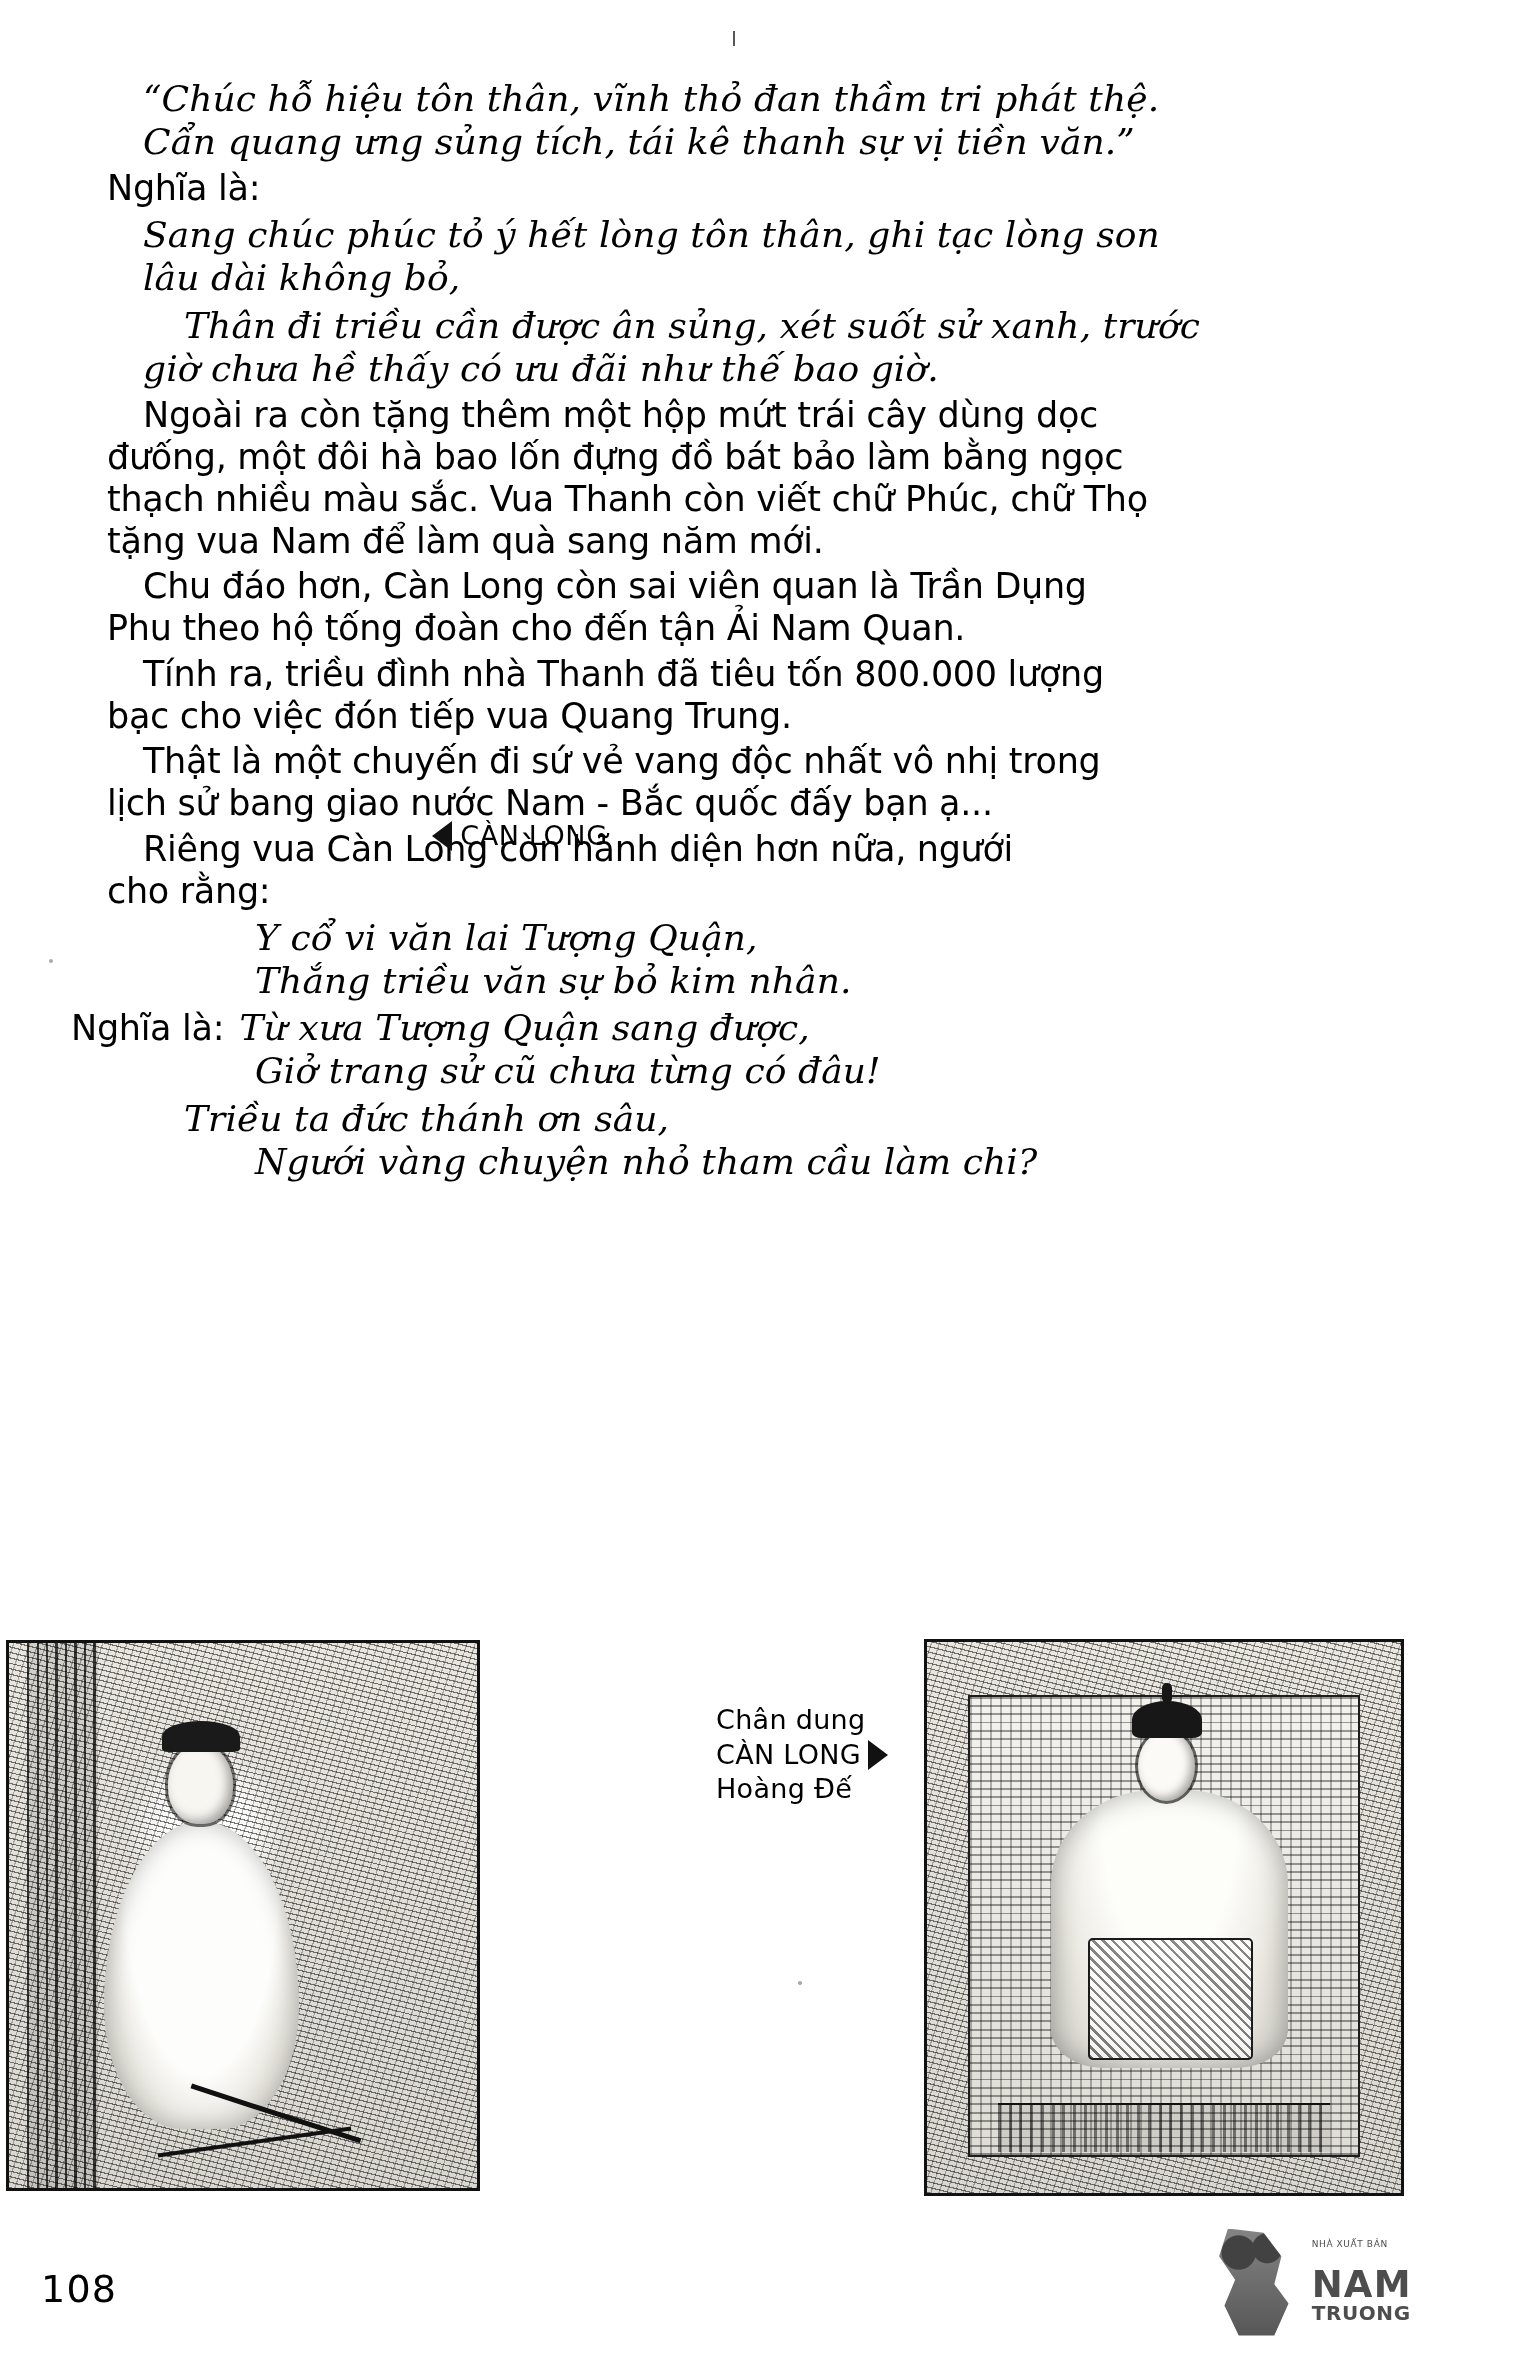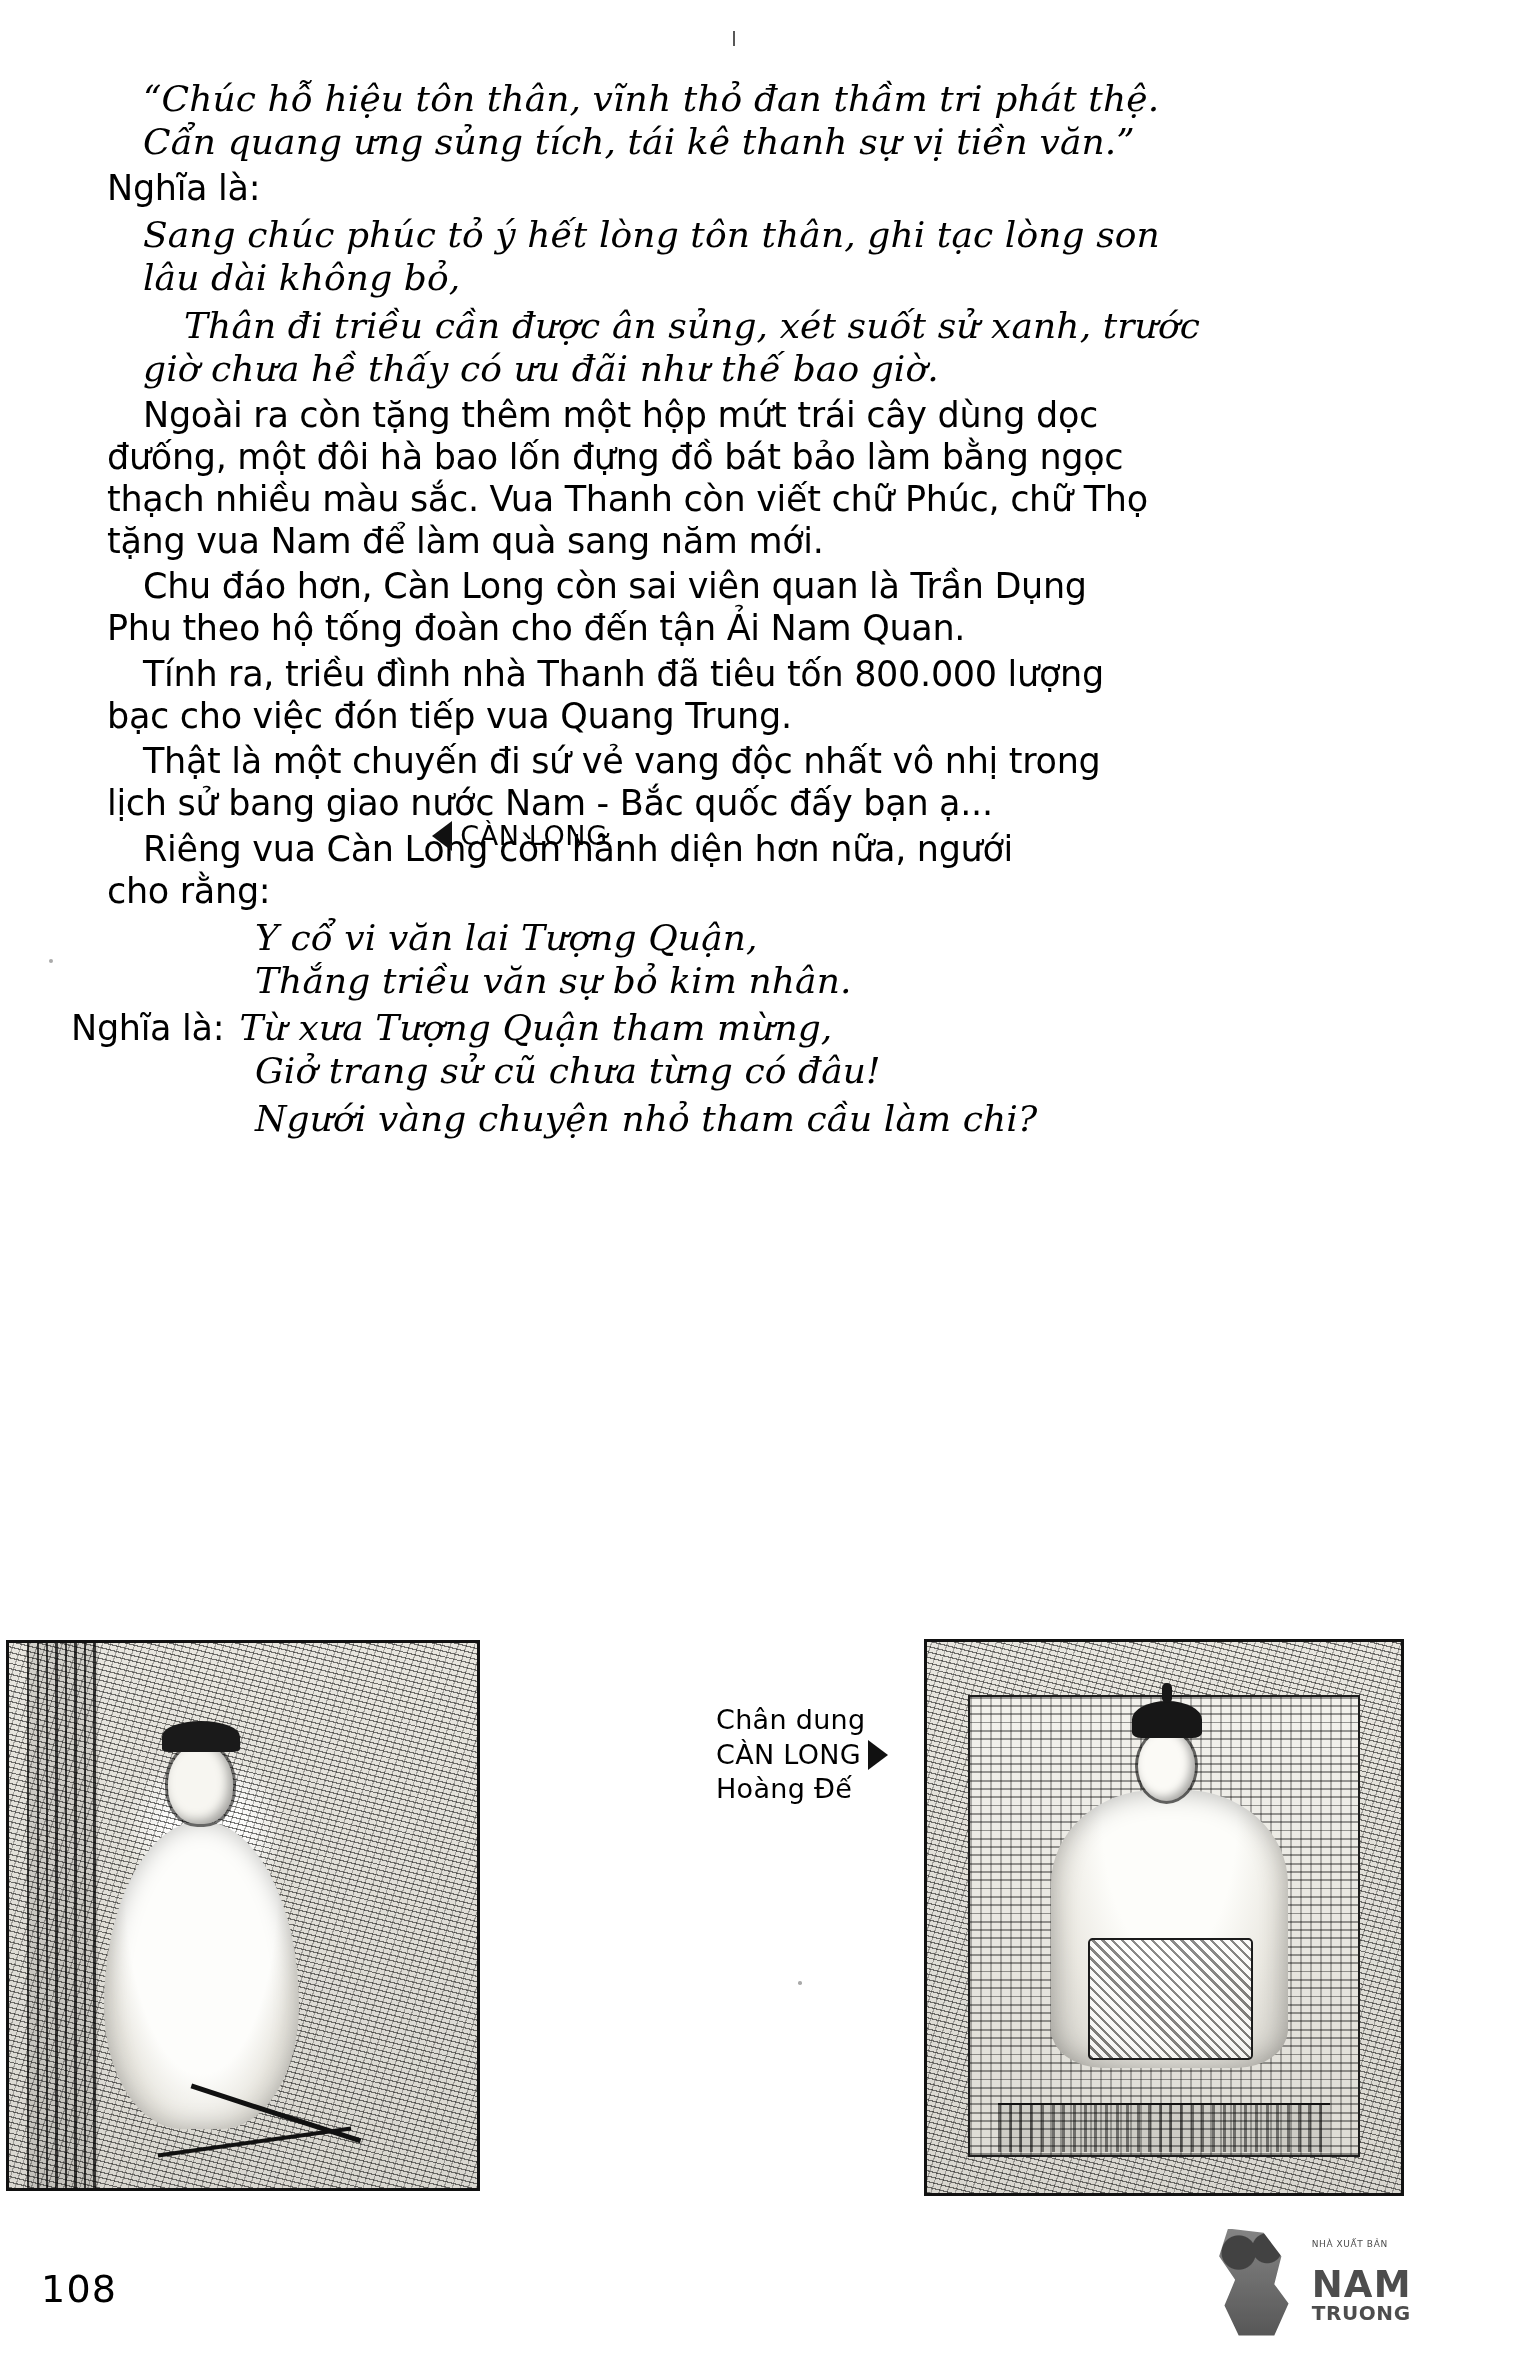--- a/index.html
+++ b/index.html
@@ -346,24 +346,25 @@
     </div>
 
     <div class="block">
       <div class="ln italic indent3">Y cổ vi văn lai Tượng Quận,</div>
       <div class="ln italic indent3">Thắng triều văn sự bỏ kim nhân.</div>
     </div>
 
     <div class="block">
       <div style="display:flex; align-items:baseline; gap:15.4px;">
         <div class="ln sans" style="margin-left:-36px;">Nghĩa là:</div>
-        <div class="ln italic">Từ xưa Tượng Quận tham mừng,</div>
+        <div class="ln italic">Từ xưa Tượng Quận sang được,</div>
       </div>
       <div class="ln italic indent3">Giở trang sử cũ chưa từng có đâu!</div>
       <div class="gapsm"></div>
+      <div class="ln italic indent2">Triều ta đức thánh ơn sâu,</div>
       <div class="ln italic indent3">Ngưới vàng chuyện nhỏ tham cầu làm chi?</div>
     </div>
 
   </div>
 
   <div class="figures">
 
     <div class="fig-left">
       <div class="tex"></div>
       <div class="pillar"></div>

